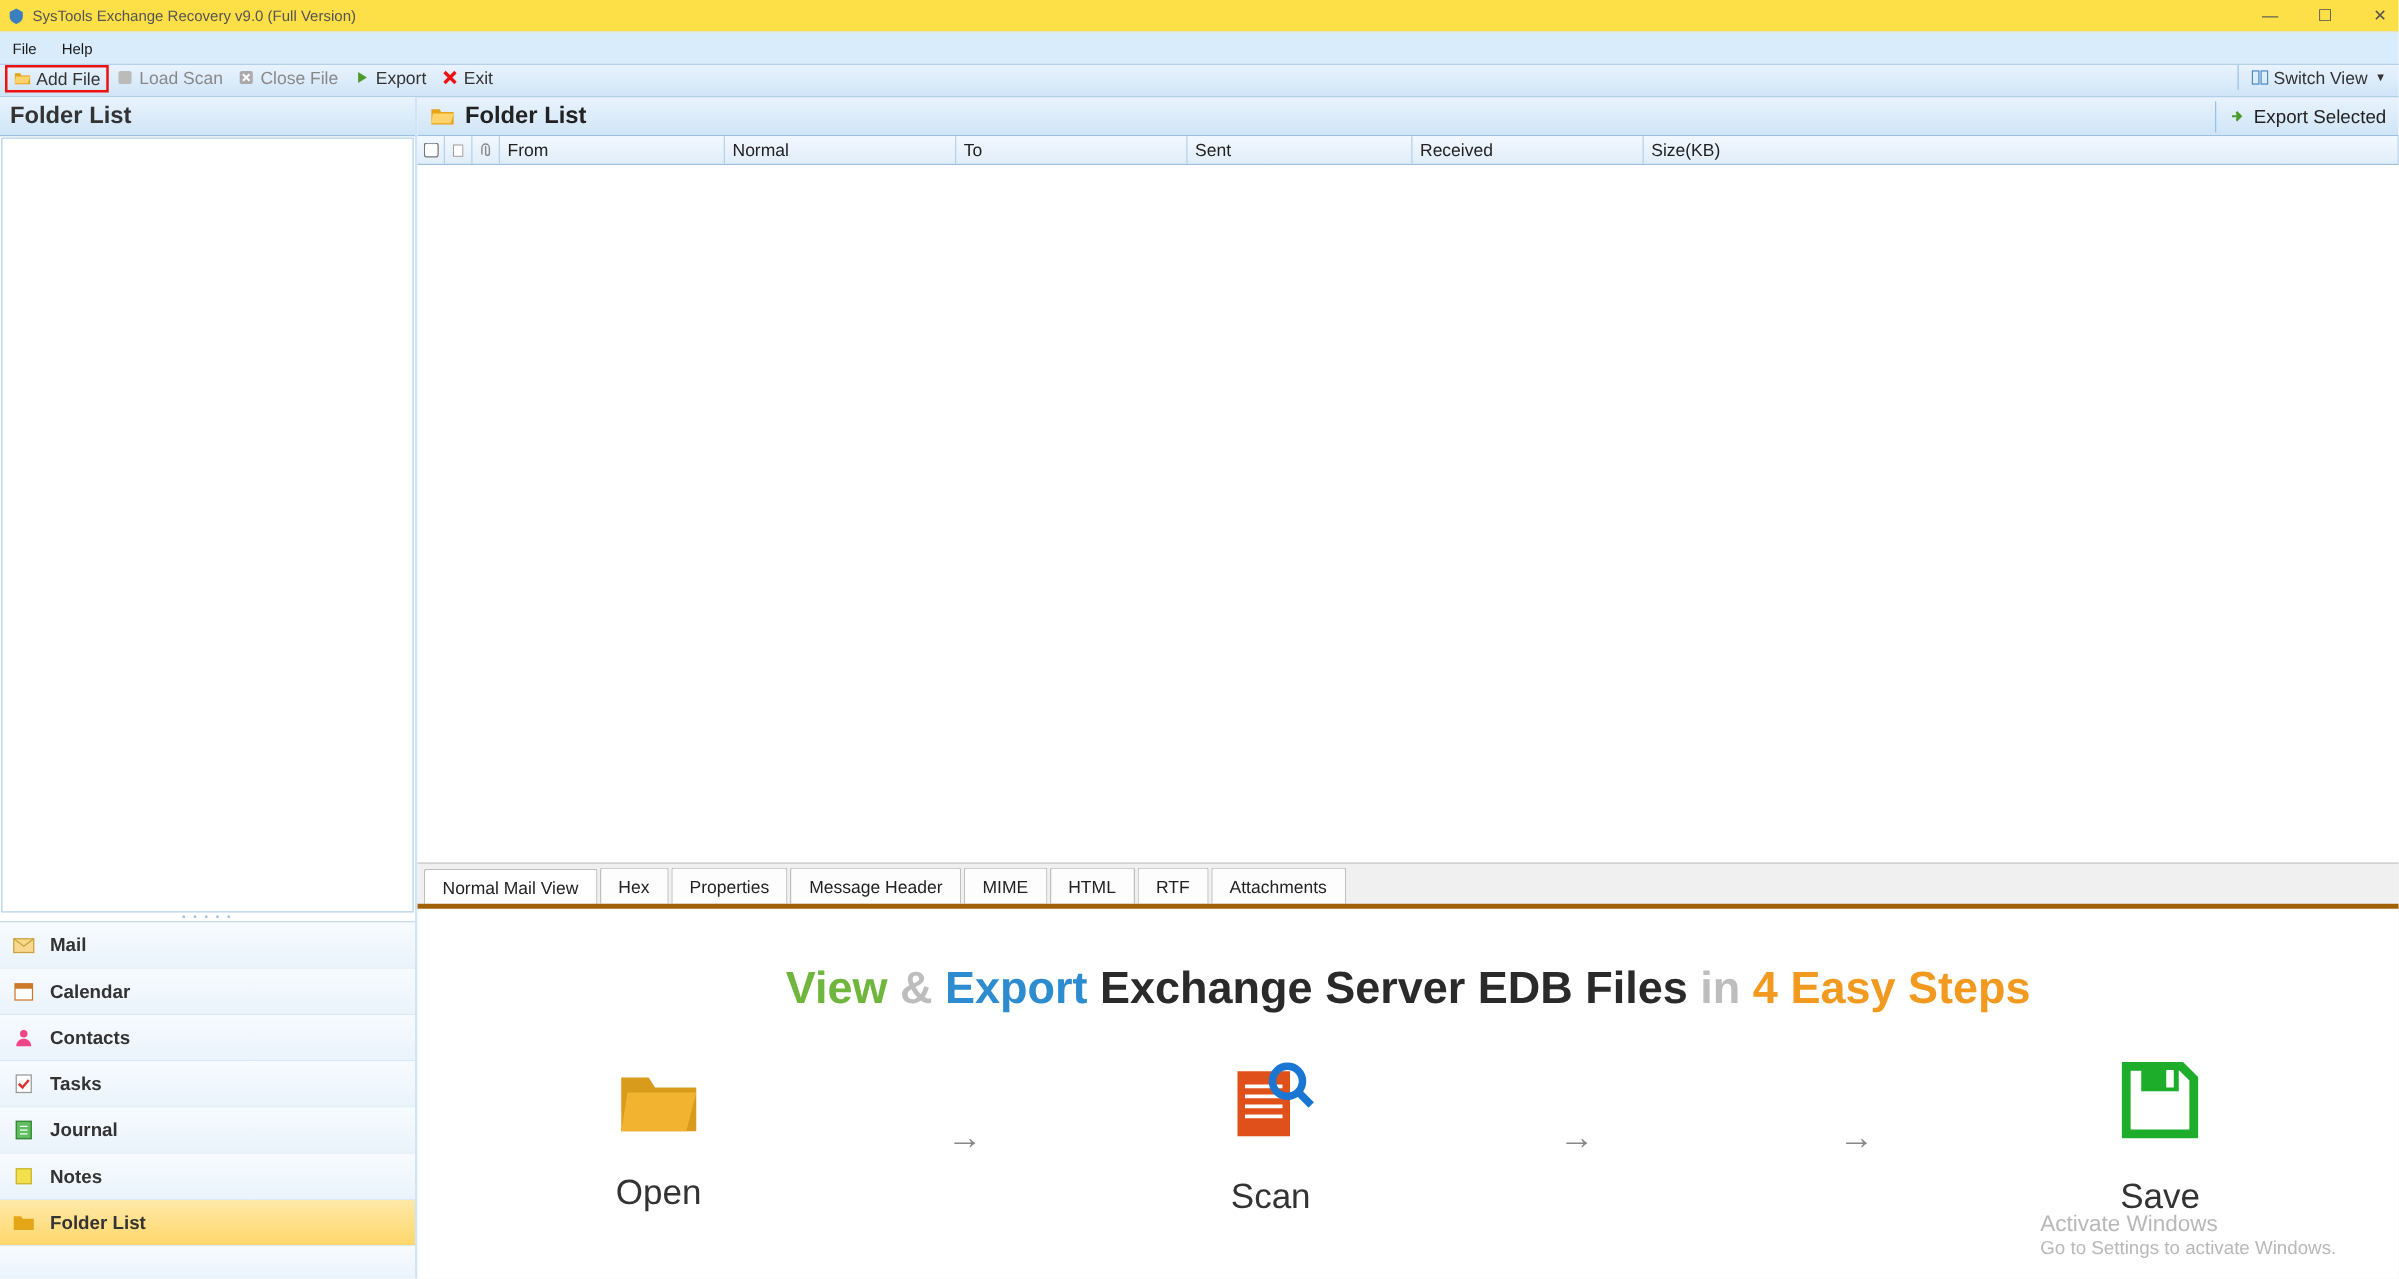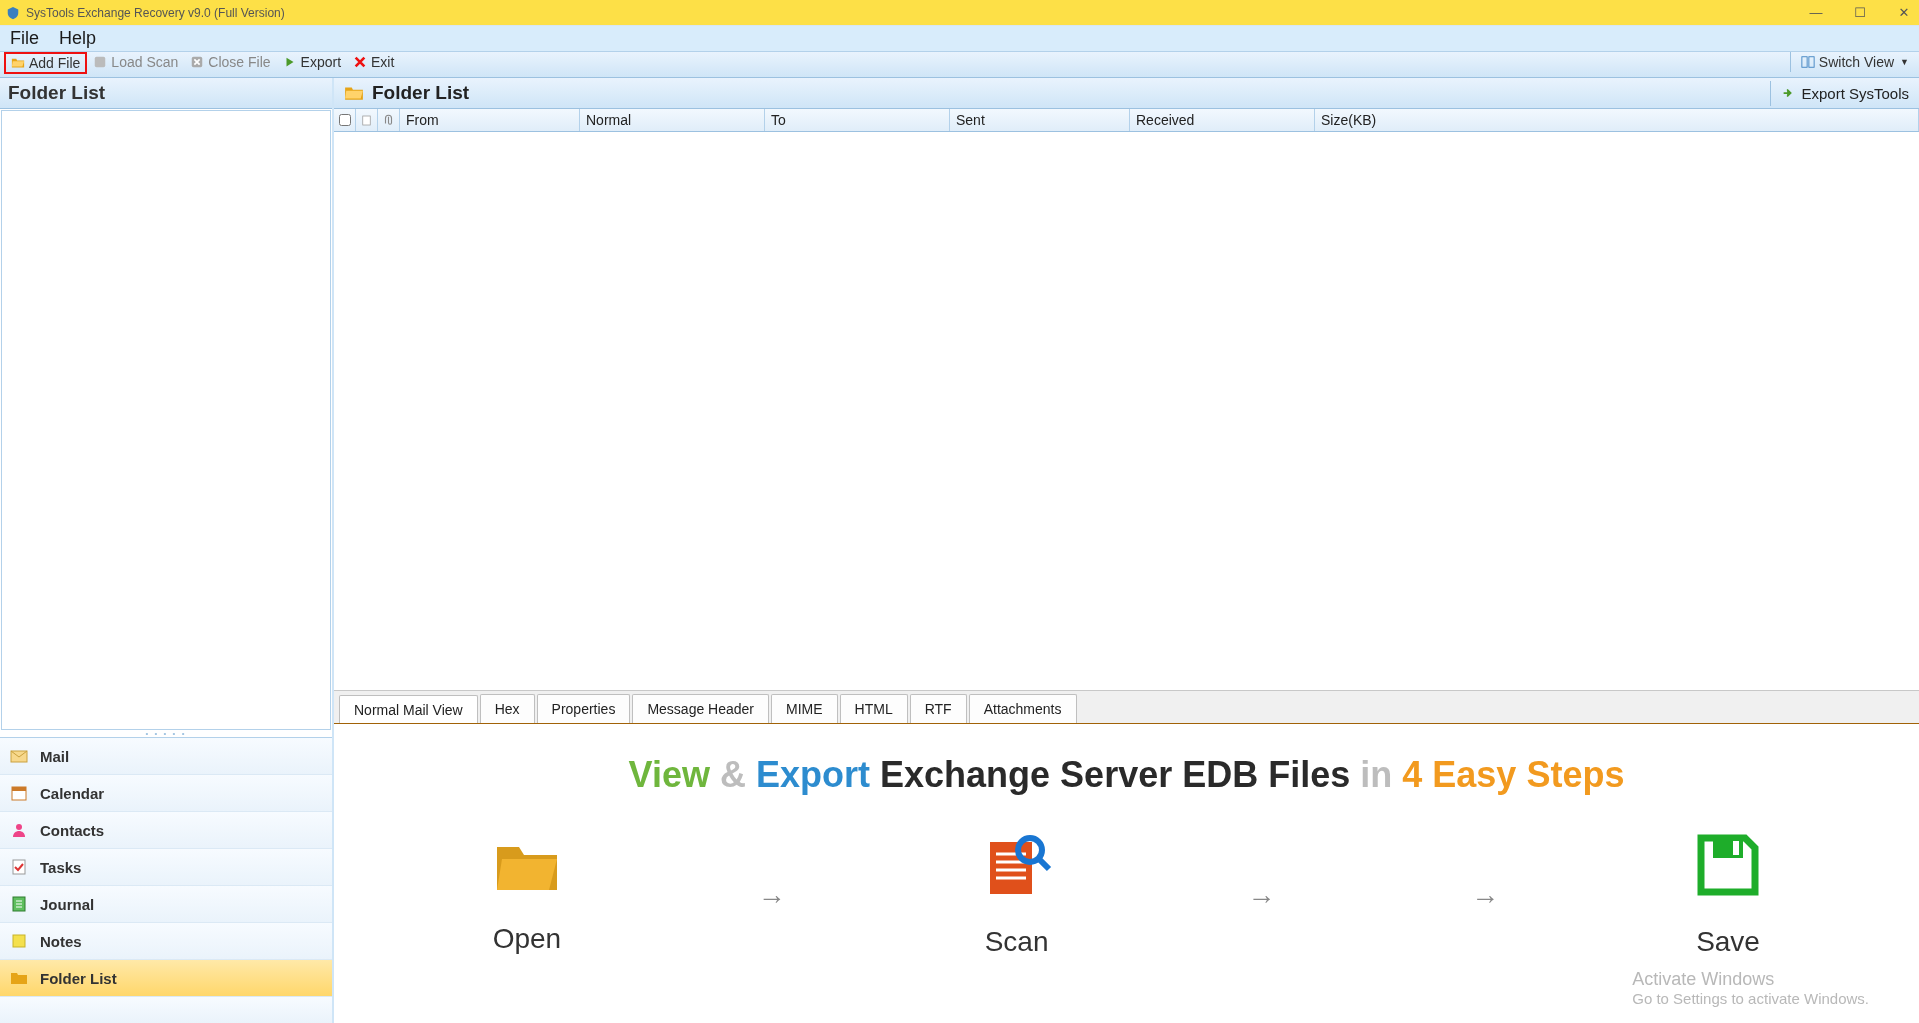--- a/index.html
+++ b/index.html
@@ -8,21 +8,21 @@
 
 
 .titlebar{height:26px;background:#fde047;display:flex;align-items:center;padding:0 6px;border-bottom:1px solid #d8e6f2}
 .titlebar .appicon{width:14px;height:14px;margin-right:6px}
 .titlebar-text{flex:1;color:#555;font-size:12px}
 .titlebar-ctrls{display:flex;gap:26px;color:#555}
 .titlebar-ctrls span{cursor:default;width:18px;text-align:center;font-family:Arial,sans-serif}
 
 
 .menubar{height:26px;background:#d8ecfb;display:flex;align-items:center;padding:0 10px;gap:20px;border-bottom:1px solid #b3d1ea}
-.menubar span{color:#1a1a1a;cursor:default;font-size:18px}
+.menubar span{color:#1a1a1a;cursor:default;font-size:12px}
 
 
 .toolbar{height:26px;background:linear-gradient(#e9f3fd,#cfe5f7);display:flex;align-items:flex-start;padding:0 4px;border-bottom:1px solid #9cc1e0}
 .toolbar .btn{display:flex;align-items:center;gap:4px;padding:2px 6px;color:#333;cursor:default;font-size:14px}
 .toolbar .btn.highlight{border:2px solid #e11;padding:1px 5px}
 .toolbar .spacer{flex:1}
 .toolbar .btn.switch{border-left:1px solid #9cc1e0;padding-left:10px}
 .ico{width:14px;height:14px;display:inline-block}
 
 
@@ -48,21 +48,21 @@
 .cols .c{padding:3px 6px;border-right:1px solid #b3d1ea}
 .c1{width:22px;display:flex;align-items:center;justify-content:center}
 .c2{width:22px;display:flex;align-items:center;justify-content:center}
 .c3{width:22px;display:flex;align-items:center;justify-content:center}
 .grid{flex:1;background:#fff}
 
 .tabs-wrap{border-top:1px solid #c8c8c8;background:#f0f0f0}
 .tabs{display:flex;padding-top:3px;padding-left:5px}
 .tab{padding:6px 14px;background:#fdfdfd;border:1px solid #bfbfbf;border-bottom:none;margin-right:2px;font-size:14px;cursor:default;border-radius:2px 2px 0 0}
 .tab.active{background:#fff;position:relative;top:1px}
-.preview{background:#fff;padding:30px 60px;height:300px;border-top:1px solid #a16207;position:relative}
+.preview{background:#fff;padding:42px 60px;height:300px;border-top:4px solid #a16207;position:relative}
 
 .headline{font-size:36px;font-weight:700;text-align:center;white-space:nowrap;margin-bottom:36px}
 .hl-green{color:#6fb63d}
 .hl-gray{color:#bdbdbd}
 .hl-blue{color:#2d8ccf}
 .hl-black{color:#2a2a2a}
 .hl-orange{color:#f29a1f}
 
 .steps{display:flex;align-items:center;justify-content:space-around}
 .step{display:flex;flex-direction:column;align-items:center;gap:28px}
@@ -236,21 +236,21 @@
             </svg>
           </span>
         <span>Folder List</span>
       </div>
       <div class="export-sel">
         <span>
             <svg viewBox="0 0 16 16" width="14" height="14">
               <path fill="#4c9a2a" d="M3 8h7M7 4l4 4-4 4" stroke="#4c9a2a" stroke-width="2"></path>
             </svg>
           </span>
-        <span>Export SysTools</span>
+        <span>Export Selected</span>
       </div>
     </div>
 
     <div class="cols">
       <div class="c c1">
           <input type="checkbox" style="width: 12px; height: 12px;">
         </div>
       <div class="c c2">
           <svg viewBox="0 0 12 14" width="11" height="13">
             <rect fill="#fff" stroke="#999" x="1" y="1" width="10" height="12"></rect>

